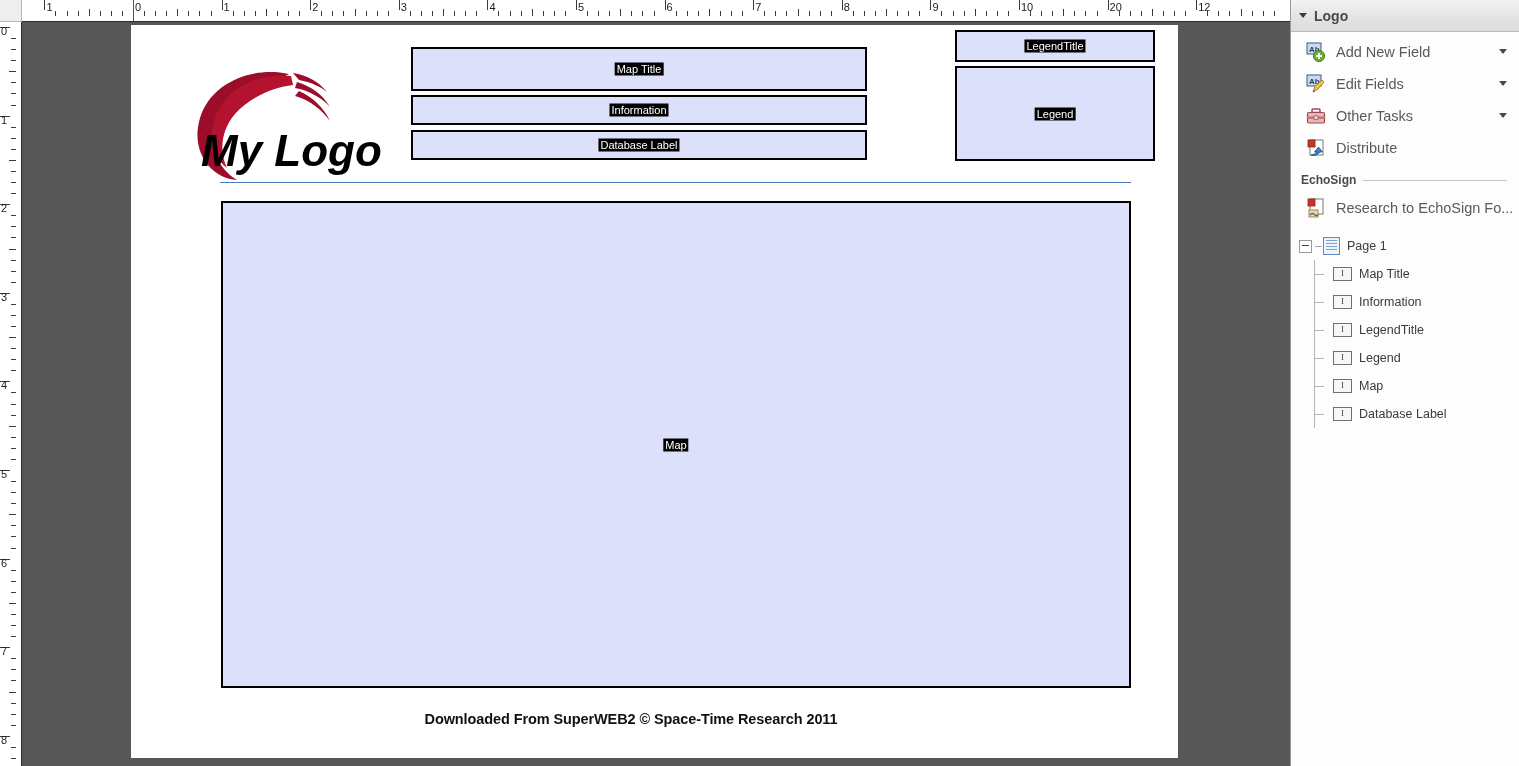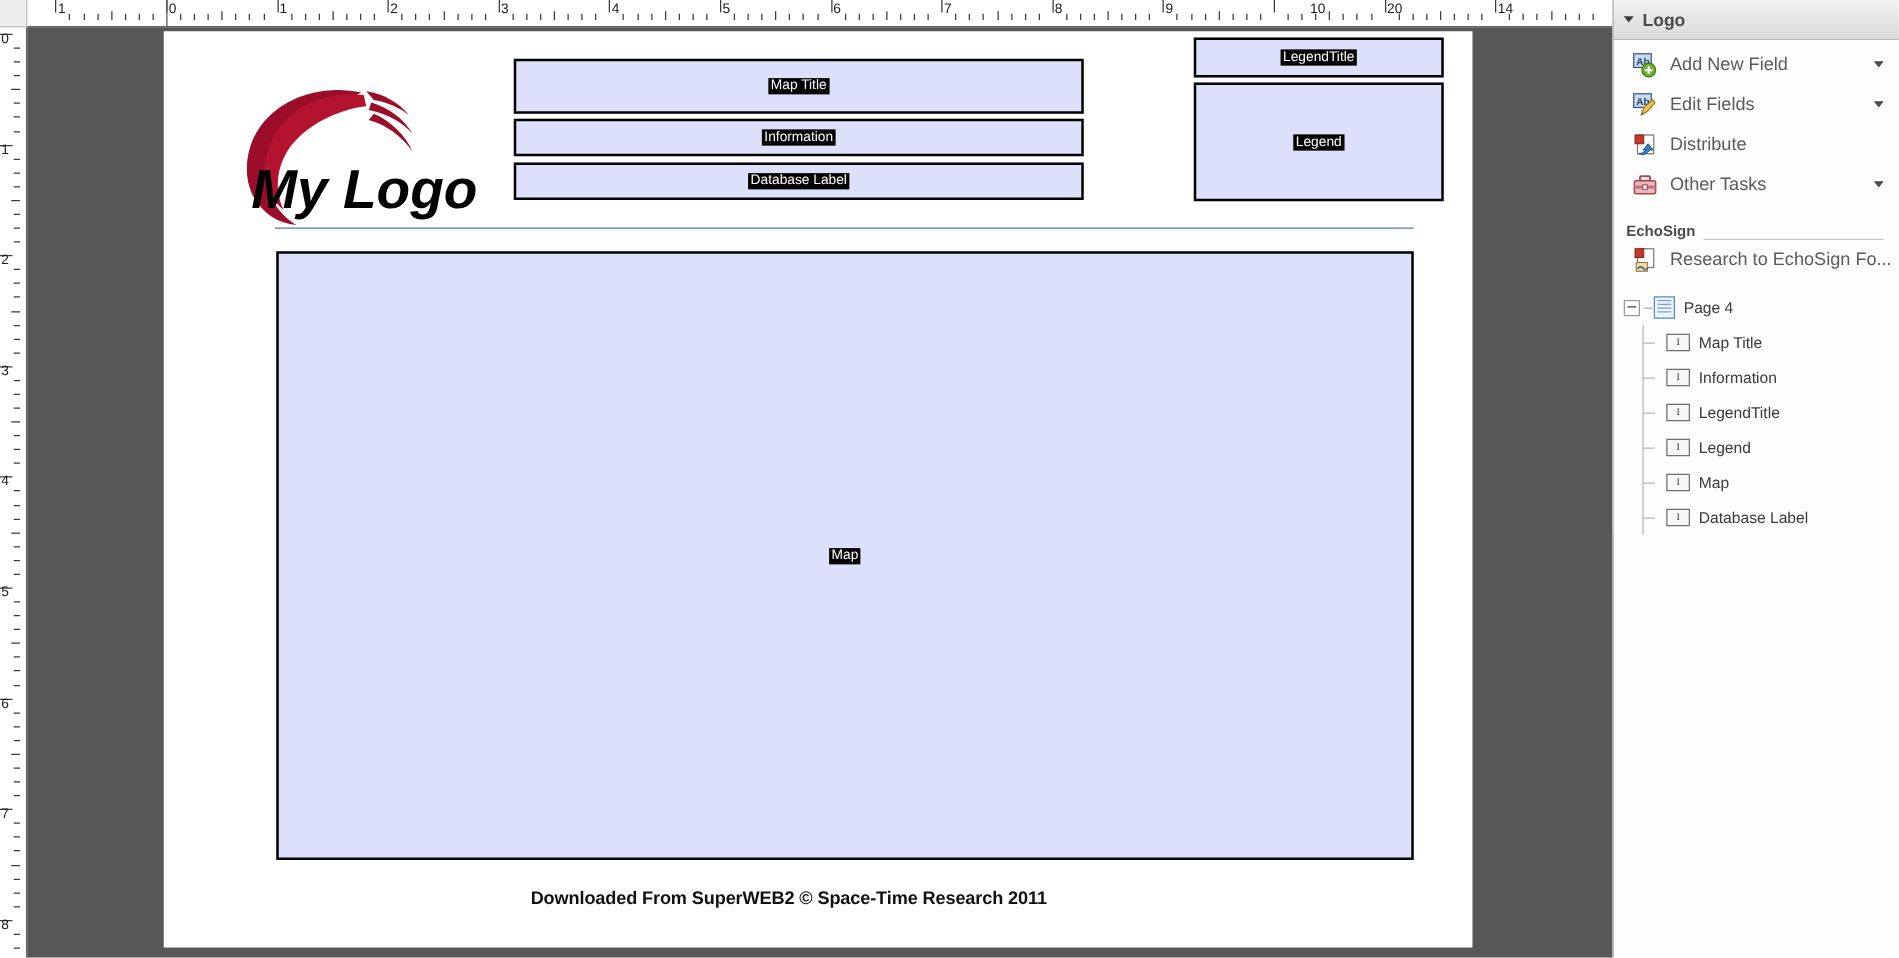--- a/index.html
+++ b/index.html
@@ -121,21 +121,21 @@
   .task-row .lbl{
     font-size:14.5px;color:#5a5a5a;
     font-family:"Liberation Sans", sans-serif;
   }
   .task-row .dd{
     position:absolute;right:12px;top:13px;
     border-left:4.5px solid transparent;border-right:4.5px solid transparent;
     border-top:5px solid #4a4a4a;
   }
   .group-head{
-    display:flex;align-items:flex-end;height:24px;padding:0 12px 0 10px;margin-top:4px;
+    display:flex;align-items:center;height:24px;padding:0 12px 0 10px;margin-top:4px;
   }
   .group-head .gl{
     font-size:12px;font-weight:bold;color:#4a4a4a;white-space:nowrap;
     font-family:"Liberation Sans", sans-serif;
   }
   .group-head .gline{flex:1;height:1px;background:#c4c4c4;margin-left:7px;}
 
   .fields-header{
     position:relative;height:28px;margin-top:6px;
     background:linear-gradient(to bottom,#f3f3f3 0%,#e6e6e6 60%,#dedede 100%);
@@ -288,39 +288,39 @@
       <div class="tick major" style="left: 908.4px;"></div>
       <div class="lbl" style="left: 910.4px;">9</div>
       <div class="tick minor" style="left: 919.475px;"></div>
       <div class="tick minor" style="left: 930.55px;"></div>
       <div class="tick minor" style="left: 941.625px;"></div>
       <div class="tick mid" style="left: 952.7px;"></div>
       <div class="tick minor" style="left: 963.775px;"></div>
       <div class="tick minor" style="left: 974.85px;"></div>
       <div class="tick minor" style="left: 985.925px;"></div>
       <div class="tick major" style="left: 997px;"></div>
-      <div class="lbl" style="left: 1026px;">10</div>
+      <div class="lbl" style="left: 999px;">10</div>
       <div class="tick minor" style="left: 1008.08px;"></div>
       <div class="tick minor" style="left: 1019.15px;"></div>
       <div class="tick minor" style="left: 1030.22px;"></div>
       <div class="tick mid" style="left: 1041.3px;"></div>
       <div class="tick minor" style="left: 1052.38px;"></div>
       <div class="tick minor" style="left: 1063.45px;"></div>
       <div class="tick minor" style="left: 1074.53px;"></div>
       <div class="tick major" style="left: 1085.6px;"></div>
       <div class="lbl" style="left: 1087.6px;">20</div>
       <div class="tick minor" style="left: 1096.67px;"></div>
       <div class="tick minor" style="left: 1107.75px;"></div>
       <div class="tick minor" style="left: 1118.82px;"></div>
       <div class="tick mid" style="left: 1129.9px;"></div>
       <div class="tick minor" style="left: 1140.97px;"></div>
       <div class="tick minor" style="left: 1152.05px;"></div>
       <div class="tick minor" style="left: 1163.12px;"></div>
       <div class="tick major" style="left: 1174.2px;"></div>
-      <div class="lbl" style="left: 1176.2px;">14</div>
+      <div class="lbl" style="left: 1176.2px;">12</div>
       <div class="tick minor" style="left: 1185.27px;"></div>
       <div class="tick minor" style="left: 1196.35px;"></div>
       <div class="tick minor" style="left: 1207.42px;"></div>
       <div class="tick mid" style="left: 1218.5px;"></div>
       <div class="tick minor" style="left: 1229.57px;"></div>
       <div class="tick minor" style="left: 1240.65px;"></div>
       <div class="tick minor" style="left: 1251.72px;"></div>
       <div class="zero-line" style="left: 111px;"></div>
     </div>
 
@@ -481,39 +481,39 @@
             <path d="M8 19 L10.2 18.2 L9 17 Z" fill="#555"></path>
           </svg>
         </span>
         <span class="lbl">Edit Fields</span>
         <span class="dd"></span>
       </div>
 
       <div class="task-row">
         <span class="ico">
           <svg width="22" height="22" viewBox="0 0 22 22">
-            <rect x="5" y="3" width="13" height="15" fill="#ffffff" stroke="#7a7a7a" stroke-width="1"></rect>
-            <rect x="3" y="3" width="7" height="7" fill="#c0392b" stroke="#8b2418" stroke-width="0.8"></rect>
-            <path d="M6 18 q5 2 9 -3 l2.5 0 -4 -5 -4 5 2.5 0 q-3 3.2 -6 3 Z" fill="#3f7fc4" stroke="#1f4f86" stroke-width="0.8"></path>
-          </svg>
-        </span>
-        <span class="lbl">Distribute</span>
-      </div>
-
-      <div class="task-row">
-        <span class="ico">
-          <svg width="22" height="22" viewBox="0 0 22 22">
             <rect x="7" y="4" width="8" height="3.5" rx="1" fill="none" stroke="#a04b52" stroke-width="1.6"></rect>
             <rect x="2.5" y="7.5" width="17" height="10.5" rx="1.4" fill="#e8b7b9" stroke="#a04b52" stroke-width="1.2"></rect>
             <rect x="2.5" y="11.5" width="17" height="2.4" fill="#c1767c"></rect>
             <rect x="9" y="10.8" width="4" height="3.8" rx="0.7" fill="#f4dedf" stroke="#a04b52" stroke-width="0.9"></rect>
           </svg>
         </span>
         <span class="lbl">Other Tasks</span>
         <span class="dd"></span>
+      </div>
+
+      <div class="task-row">
+        <span class="ico">
+          <svg width="22" height="22" viewBox="0 0 22 22">
+            <rect x="5" y="3" width="13" height="15" fill="#ffffff" stroke="#7a7a7a" stroke-width="1"></rect>
+            <rect x="3" y="3" width="7" height="7" fill="#c0392b" stroke="#8b2418" stroke-width="0.8"></rect>
+            <path d="M6 18 q5 2 9 -3 l2.5 0 -4 -5 -4 5 2.5 0 q-3 3.2 -6 3 Z" fill="#3f7fc4" stroke="#1f4f86" stroke-width="0.8"></path>
+          </svg>
+        </span>
+        <span class="lbl">Distribute</span>
       </div>
 
       <div class="group-head">
         <span class="gl">EchoSign</span>
         <span class="gline"></span>
       </div>
 
       <div class="task-row">
         <span class="ico">
           <svg width="22" height="22" viewBox="0 0 22 22">
@@ -528,21 +528,21 @@
     </div>
 
 
 
     <div class="tree">
 
       <div class="tree-row root">
         <span class="expander"></span>
         <span class="dash"></span>
         <span class="pg-ico"></span>
-        <span class="tree-label">Page 4</span>
+        <span class="tree-label">Page 1</span>
       </div>
 
       <div style="position:relative;">
         <span class="vline" style="top:0;height:168px;"></span>
 
         <div class="tree-row child">
           <span class="hconn"></span>
           <span class="t-ico">I</span>
           <span class="tree-label">Map Title</span>
         </div>

